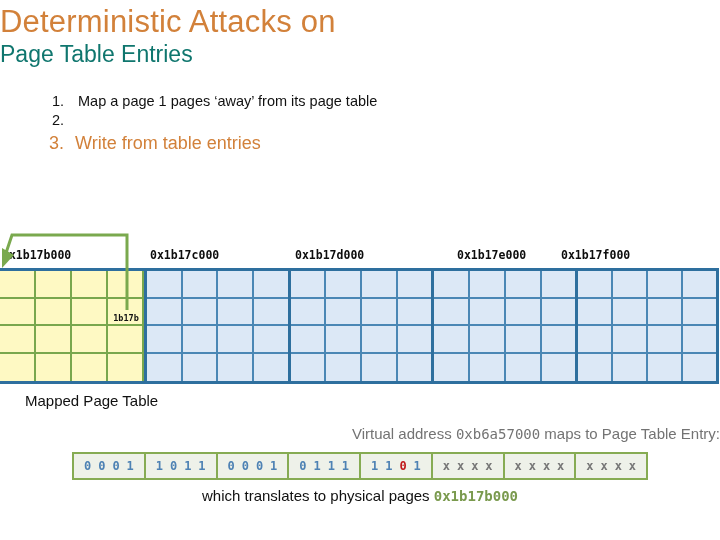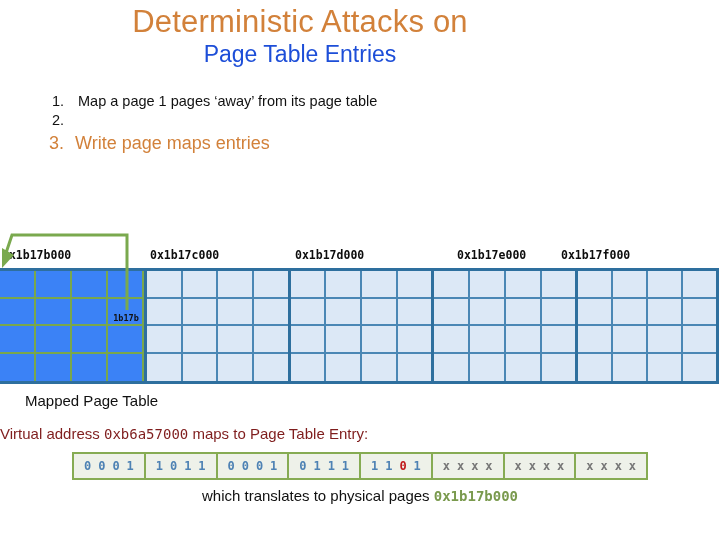--- a/index.html
+++ b/index.html
@@ -15,34 +15,32 @@
     font-family: "Liberation Sans", sans-serif;
     color: #101010;
   }
 
   
   #title-block {
     position: absolute;
     left: 0;
     top: 4px;
     width: 576px;
-    text-align: center;
-    padding-left: 12px;
   }
   #title-main {
     font-size: 31px;
     line-height: 36px;
     color: #d2813a;
     font-weight: 400;
     letter-spacing: 0.2px;
   }
   #title-sub {
     font-size: 23px;
     line-height: 28px;
-    color: #1d4ed8;
+    color: #0f766e;
     font-weight: 400;
   }
 
   
   #steps {
     position: absolute;
     left: 24px;
     top: 92px;
     width: 660px;
   }
@@ -114,21 +112,21 @@
     position: relative;
   }
   .page-group.blue .mem-cell {
     background: #dce8f6;
     border-right: 2px solid #4a87b5;
     border-bottom: 2px solid #4a87b5;
   }
   .page-group.blue .mem-cell:last-child { border-right: none; }
   .page-group.blue .mem-row:last-child .mem-cell { border-bottom: none; }
   .page-group.green .mem-cell {
-    background: #3b82f6;
+    background: #fef9c3;
     border-right: 2px solid #79a74d;
     border-bottom: 2px solid #79a74d;
   }
   .page-group.green .mem-row:last-child .mem-cell { border-bottom: none; }
   .page-group.green .mem-cell:last-child { border-right: 2px solid #79a74d; }
 
   .cell-tag {
     position: absolute;
     right: 3px;
     bottom: 1px;
@@ -158,23 +156,23 @@
     color: #101010;
     margin-left: 19px;
   }
 
   
   #explain-top {
     position: absolute;
     left: 0;
     top: 425px;
     width: 720px;
-    text-align: left;
+    text-align: right;
     font-size: 15px;
-    color: #7f1d1d;
+    color: #737373;
   }
   #explain-bot {
     position: absolute;
     left: 0;
     top: 487px;
     width: 720px;
     text-align: center;
     font-size: 15px;
     color: #101010;
   }
@@ -229,21 +227,21 @@
 <div id="steps">
   <div class="step step-plain">
     <span class="step-num">1.</span>
     <span class="step-text">Map a page 1 pages ‘away’ from its page table</span>
   </div>
   <div class="step step-plain">
     <span class="step-num">2.</span>
   </div>
   <div class="step step-accent">
     <span class="step-num">3.</span>
-    <span class="step-text">Write page maps entries</span>
+    <span class="step-text">Write from table entries</span>
   </div>
 </div>
 
 <div class="addr-label" style="left:2px;">0x1b17b000</div>
 <div class="addr-label" style="left:150px;">0x1b17c000</div>
 <div class="addr-label" style="left:295px;">0x1b17d000</div>
 <div class="addr-label" style="left:457px;">0x1b17e000</div>
 <div class="addr-label" style="left:561px;">0x1b17f000</div>
 
 <div id="memtable">

